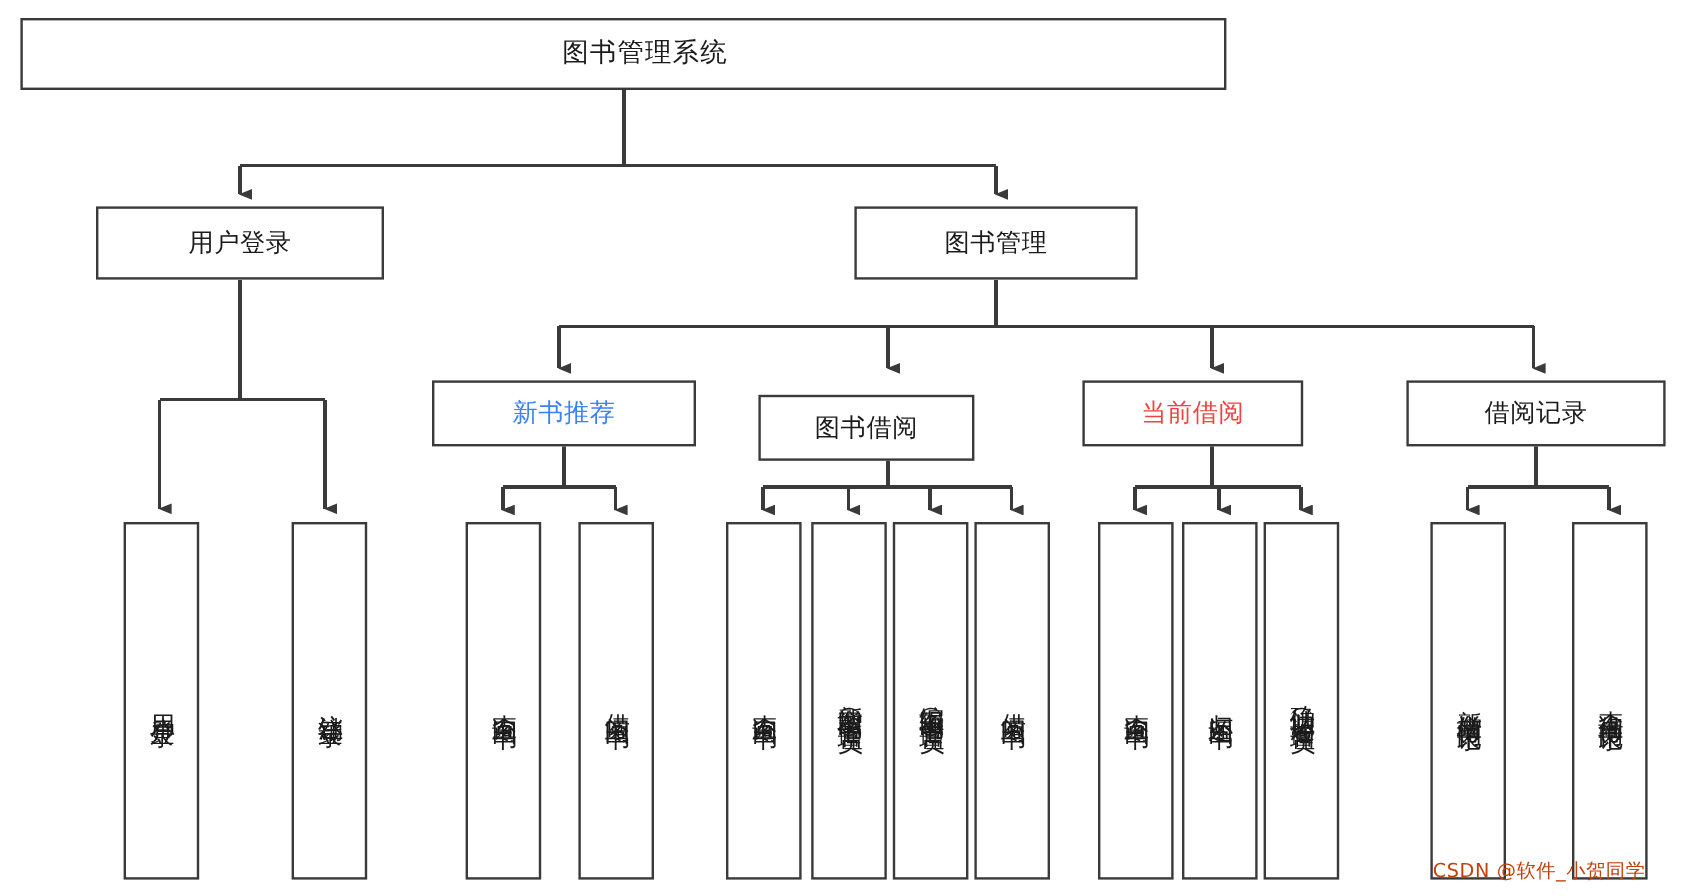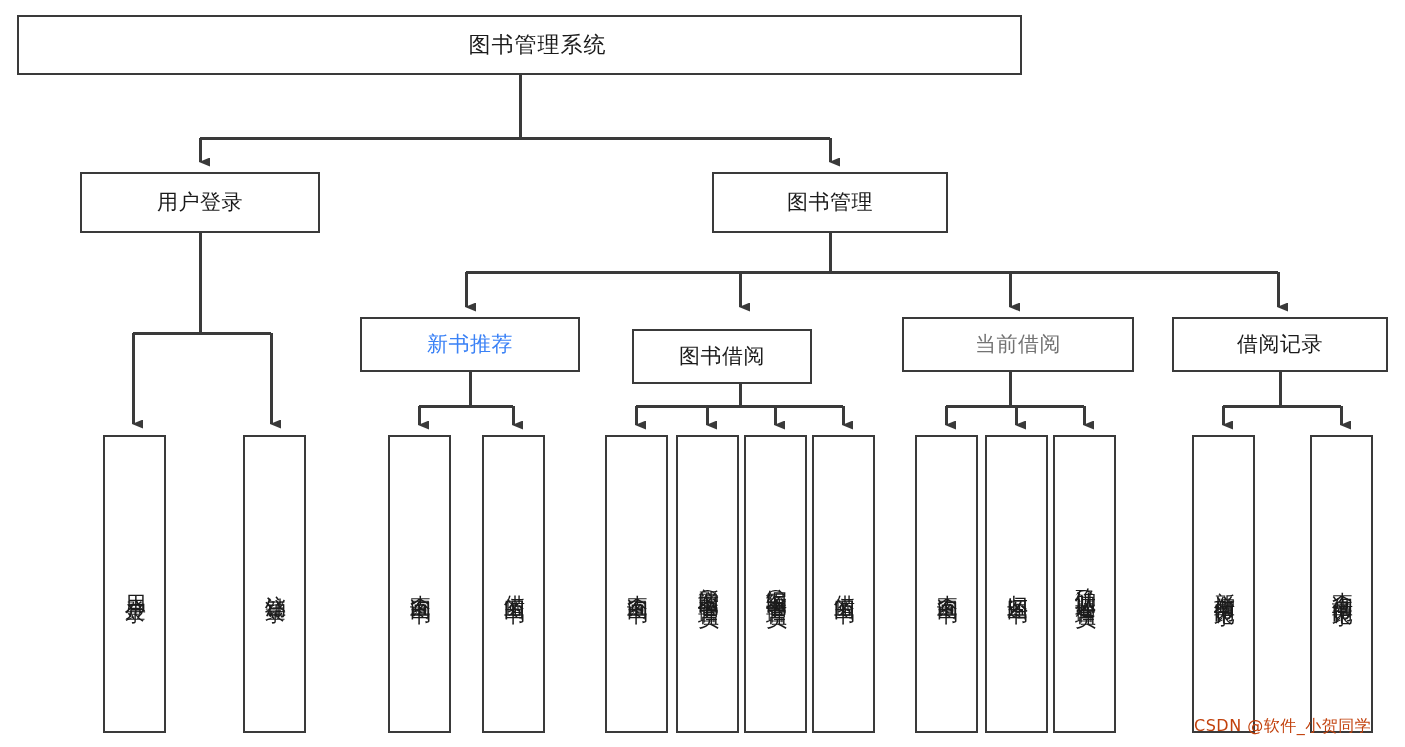--- a/index.html
+++ b/index.html
@@ -136,21 +136,21 @@
   <div class="node horiz" style="left: 712px; top: 172px; width: 236px; height: 61px; border-color: rgb(58, 58, 58); background: rgb(255, 255, 255); color: rgb(27, 27, 27);">
     <span class="label">图书管理</span>
   </div>
 
   <div class="node horiz" style="left: 360px; top: 317px; width: 220px; height: 55px; border-color: rgb(58, 58, 58); background: rgb(255, 255, 255); color: #3b82f6;">
     <span class="label">新书推荐</span>
   </div>
   <div class="node horiz" style="left: 632px; top: 317px; width: 180px; height: 55px; border-color: rgb(58, 58, 58); background: rgb(255, 255, 255); color: rgb(27, 27, 27); margin-top: 12px;">
     <span class="label">图书借阅</span>
   </div>
-  <div class="node horiz" style="left: 902px; top: 317px; width: 232px; height: 55px; border-color: rgb(58, 58, 58); background: rgb(255, 255, 255); color: #737373;">
+  <div class="node horiz" style="left: 902px; top: 317px; width: 184px; height: 55px; border-color: rgb(58, 58, 58); background: rgb(255, 255, 255); color: #ef4444;">
     <span class="label">当前借阅</span>
   </div>
   <div class="node horiz" style="left: 1172px; top: 317px; width: 216px; height: 55px; border-color: rgb(58, 58, 58); background: rgb(255, 255, 255); color: rgb(27, 27, 27);">
     <span class="label">借阅记录</span>
   </div>
 
   <div class="node vert" style="left: 103px; top: 435px; width: 63px; height: 298px; border-color: rgb(58, 58, 58); background: rgb(255, 255, 255); color: rgb(27, 27, 27);">
     <span class="label">用户登录</span>
   </div>
   <div class="node vert" style="left: 243px; top: 435px; width: 63px; height: 298px; border-color: rgb(58, 58, 58); background: rgb(255, 255, 255); color: rgb(27, 27, 27);">

